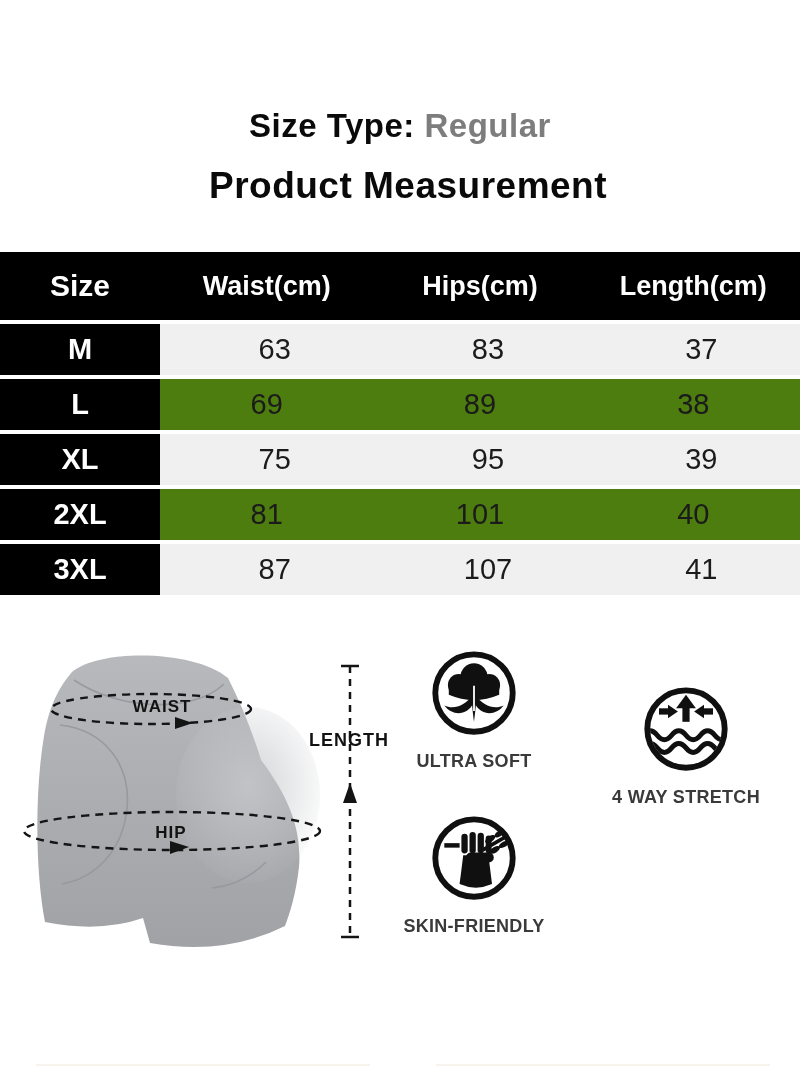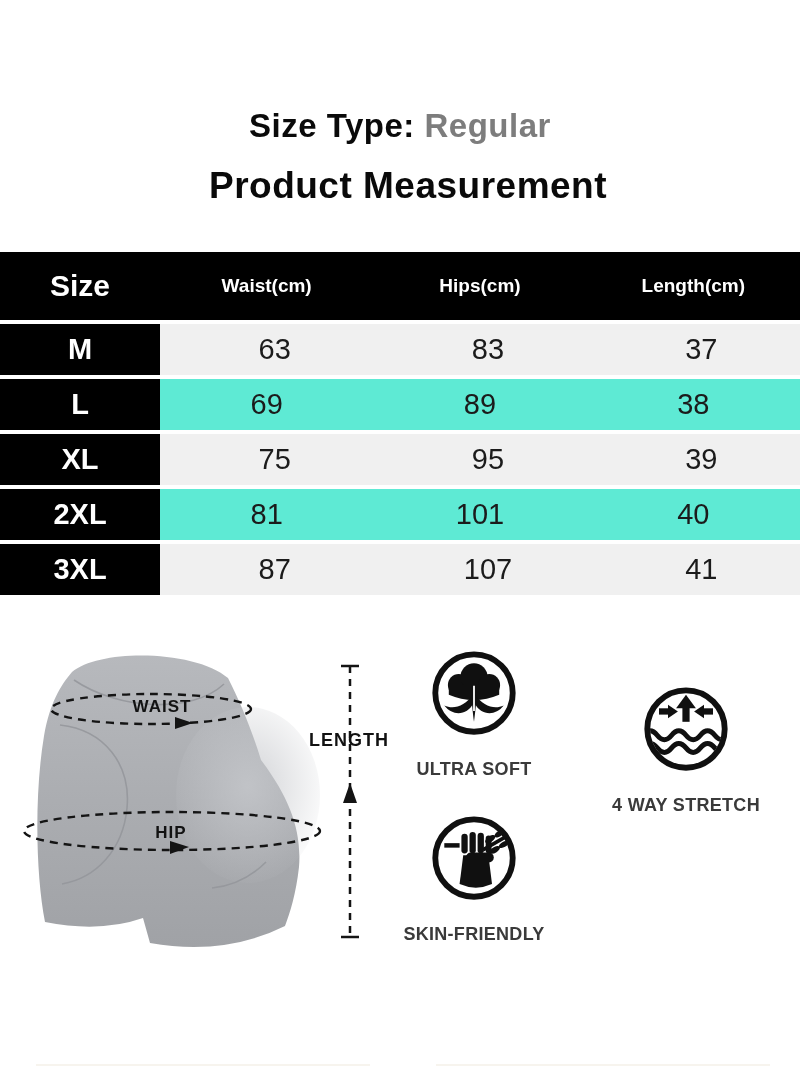--- a/index.html
+++ b/index.html
@@ -11,33 +11,33 @@
           font-size:33px;font-weight:bold;letter-spacing:.5px;color:#0a0a0a;line-height:1.1;}
   .title1 .val{color:#7d7d7d;font-weight:bold;}
   .title2{position:absolute;top:166px;left:8px;width:800px;text-align:center;
           font-size:37px;font-weight:bold;letter-spacing:.5px;color:#0a0a0a;line-height:1.1;}
 
   
   .size-table{position:absolute;top:252px;left:0;width:800px;
               display:grid;grid-template-columns:160px 1fr 1fr 1fr;row-gap:4px;}
   .size-table .row{display:contents;}
   .cell{display:flex;align-items:center;justify-content:center;}
-  .hcell{height:68px;background:#000;color:#fff;font-weight:bold;font-size:19px;}
+  .hcell{height:68px;background:#000;color:#fff;font-weight:bold;font-size:27px;}
   .hcell.first{font-size:30px;}
   .scell{height:51px;background:#000;color:#fff;font-weight:bold;font-size:29px;}
   .vcell{height:51px;color:#1b1b1b;font-size:29px;font-weight:400;}
   .row.odd  .vcell{background:#f0f0f0;padding-left:16px;}
-  .row.even .vcell{background:#5eead4;}
+  .row.even .vcell{background:#4d7c0f;}
 
   
   .diagram{position:absolute;left:0;top:630px;width:400px;height:340px;}
   .diagram text{font-family:"Liberation Sans",sans-serif;font-weight:bold;fill:#121212;}
 
   
-  .feature{position:absolute;width:212px;display:flex;flex-direction:column;align-items:center;gap:8px;}
+  .feature{position:absolute;width:212px;display:flex;flex-direction:column;align-items:center;}
   .f1{left:368px;top:648px;}
   .f2{left:580px;top:684px;}
   .f3{left:368px;top:813px;}
   .f4{left:580px;top:813px;}
   .flabel{margin-top:13px;font-size:18px;font-weight:bold;letter-spacing:.3px;
           color:#3a3a3a;white-space:nowrap;}
   .ficon{width:90px;height:90px;}
 
   .bottom-line{position:absolute;top:1064px;height:2px;background:#f7f4ee;}
   .bl1{left:36px;width:334px;}

